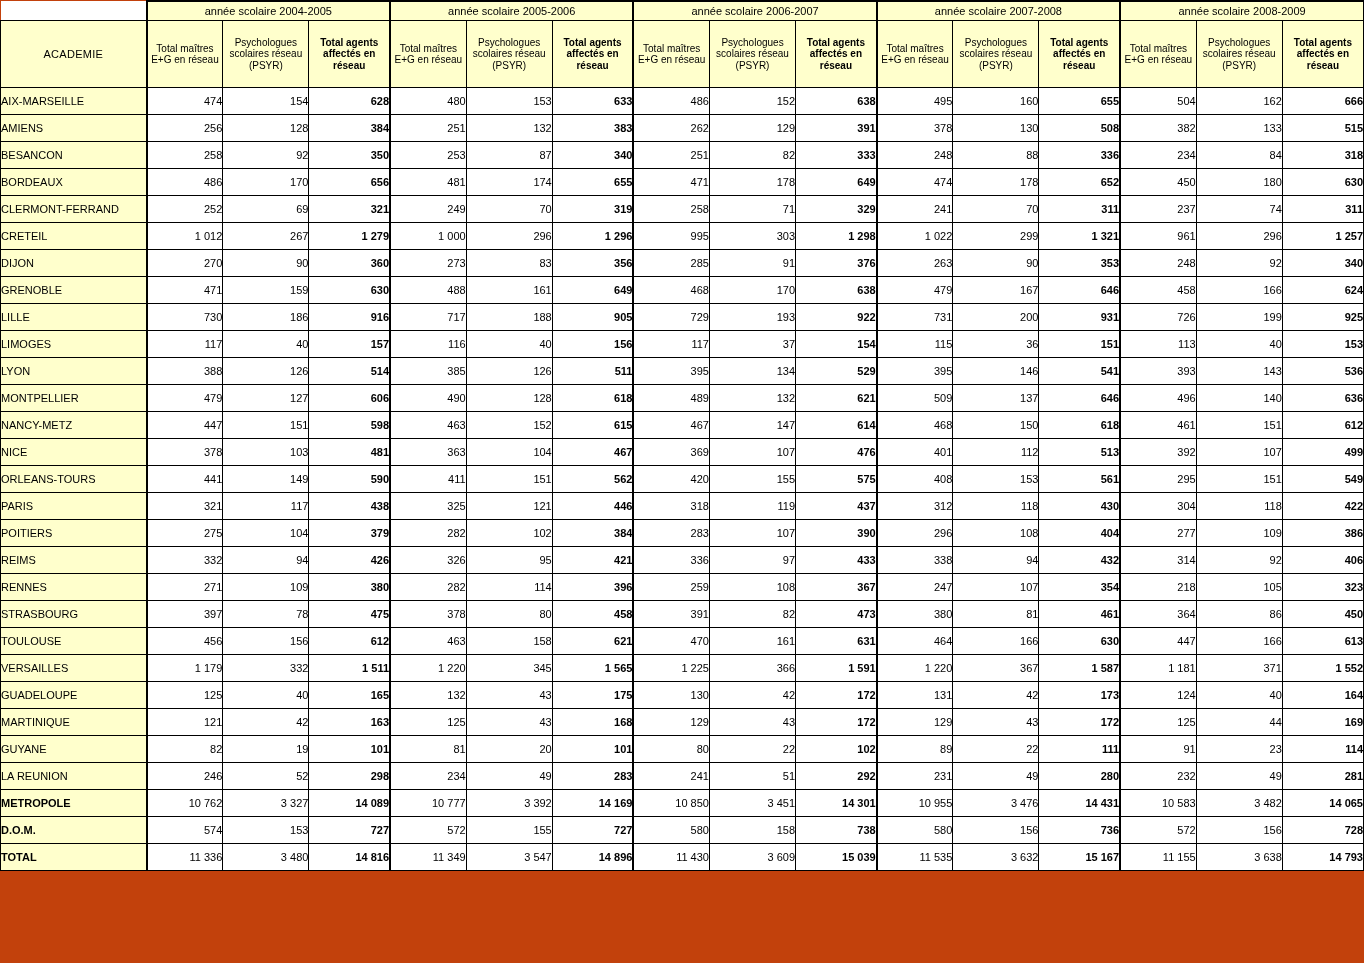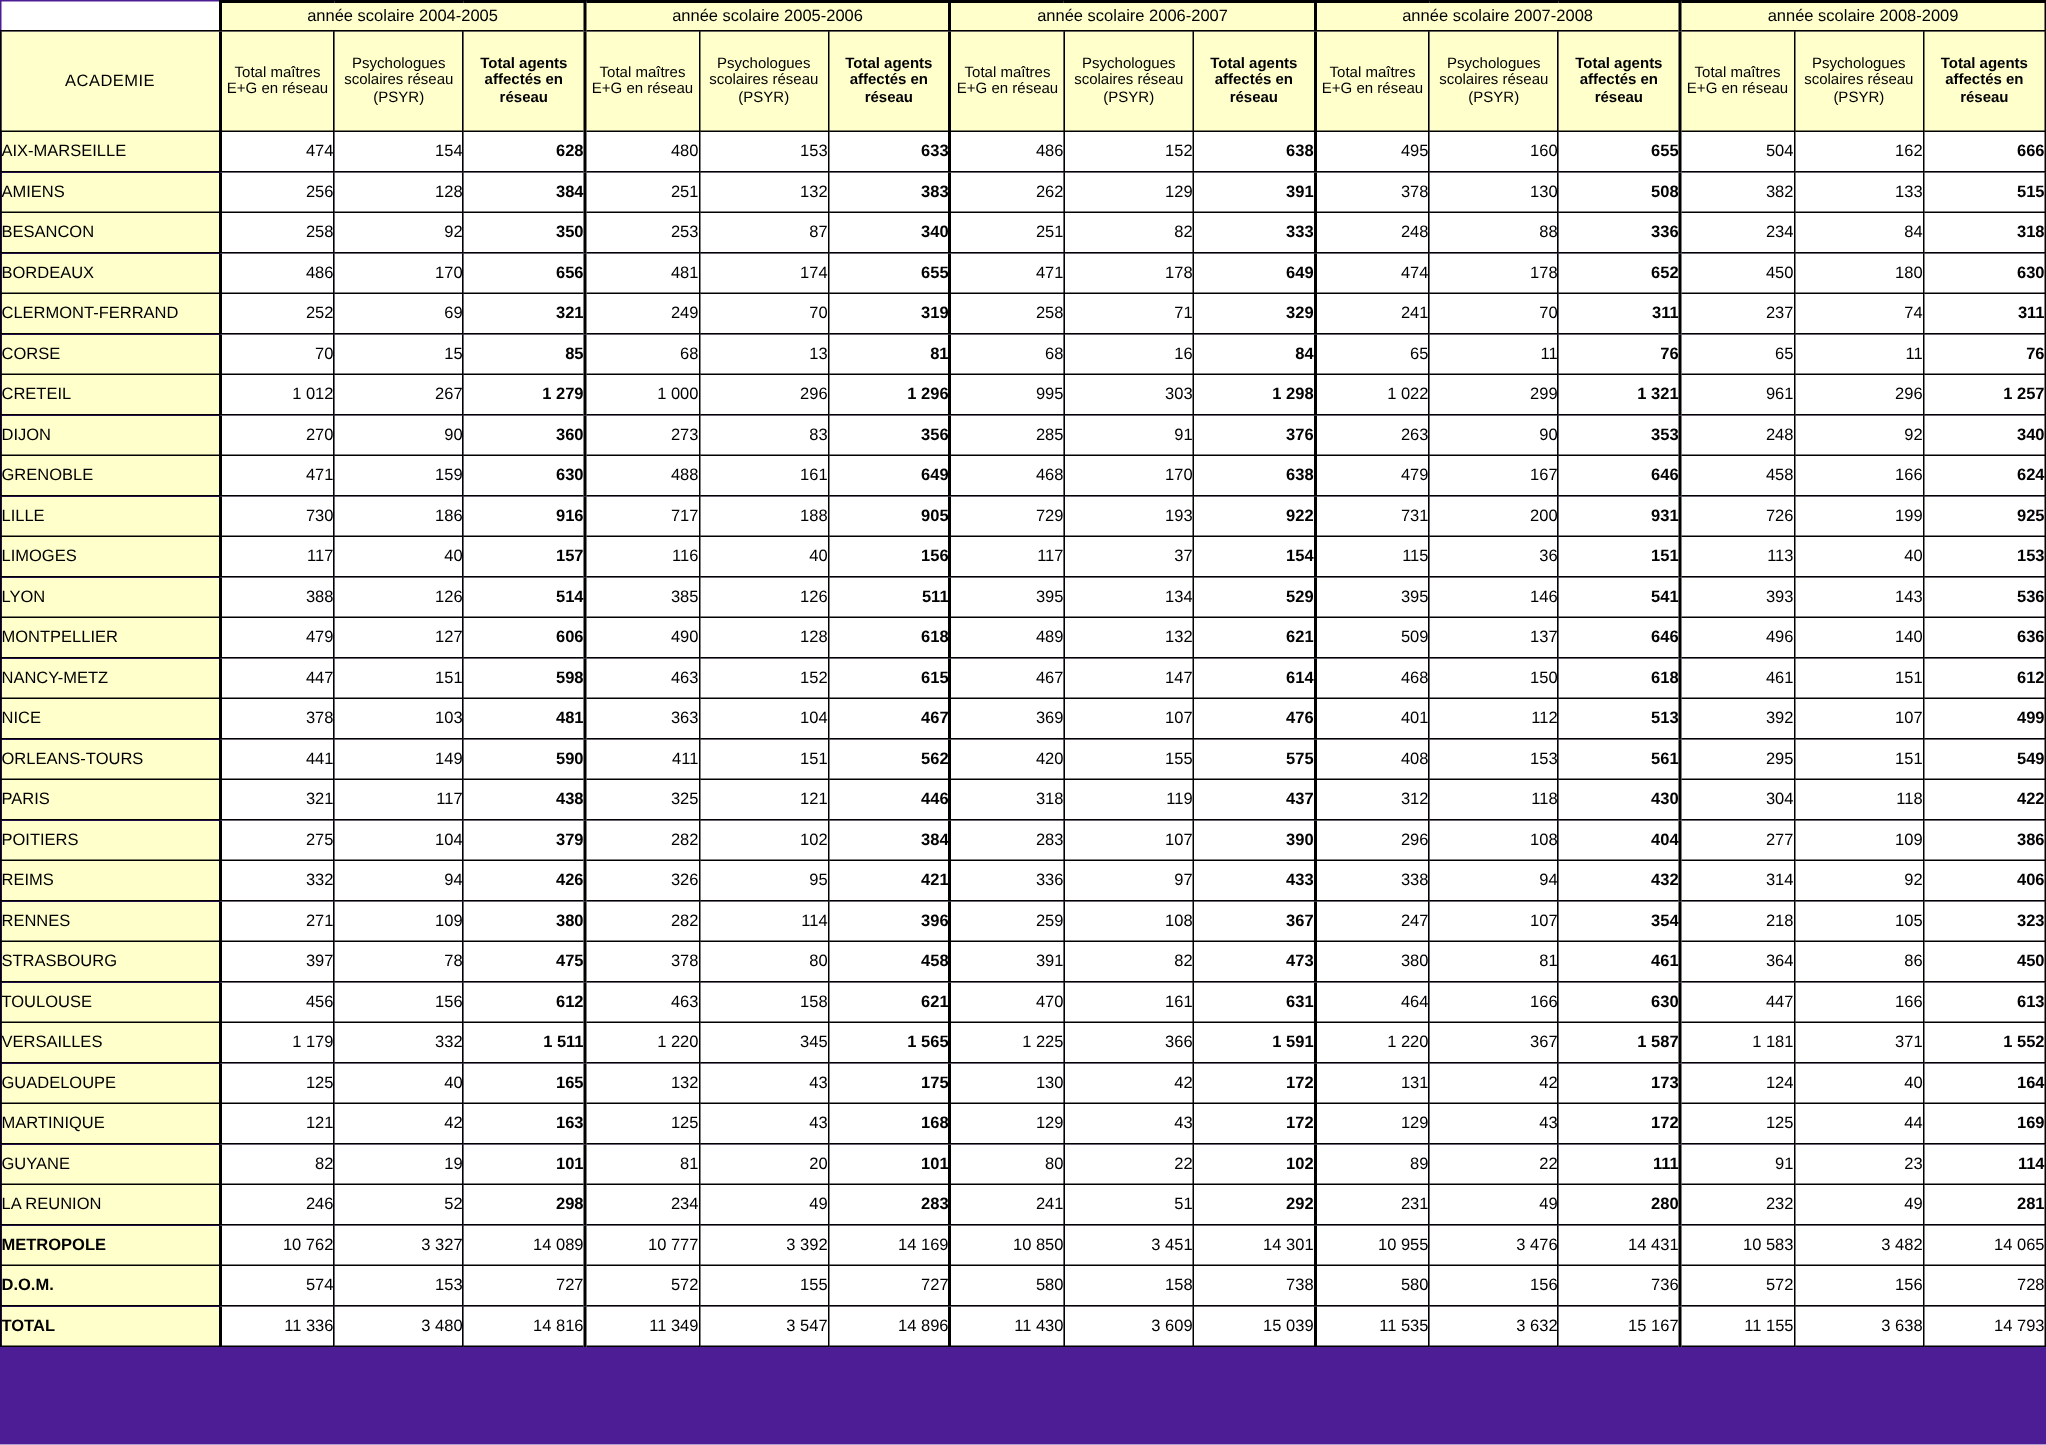--- a/index.html
+++ b/index.html
@@ -10,21 +10,21 @@
   body {
     font-family: "Liberation Sans", sans-serif;
     font-size: 11px;
     color: #000000;
   }
   #sheet {
     width: 1364px;
     height: 963px;
     overflow: hidden;
     position: relative;
-    background: #4c1d95;
+    background: #c2410c;
   }
   table.grid {
     border-collapse: collapse;
     table-layout: fixed;
     width: 1364px;
   }
   table.grid td, table.grid th {
     border: 1px solid #000000;
     padding: 0;
     vertical-align: middle;
@@ -77,21 +77,21 @@
     height: 26px;
     white-space: nowrap;
   }
   td.num.total {
     font-weight: bold;
   }
   tr.summary td.num {
     font-weight: normal;
   }
   tr.summary td.num.total {
-    font-weight: normal;
+    font-weight: bold;
     text-align: right;
   }
   
   .blockstart {
     border-left: 2px solid #000000 !important;
   }
   .gridtop {
     border-top: 2px solid #000000 !important;
   }
   .topleft {
@@ -241,38 +241,20 @@
           <td class="num">71</td>
           <td class="num total">329</td>
           <td class="num blockstart">241</td>
           <td class="num">70</td>
           <td class="num total">311</td>
           <td class="num blockstart">237</td>
           <td class="num">74</td>
           <td class="num total">311</td>
         </tr>
         <tr>
-          <td class="rowlabel">CORSE</td>
-          <td class="num blockstart">70</td>
-          <td class="num">15</td>
-          <td class="num total">85</td>
-          <td class="num blockstart">68</td>
-          <td class="num">13</td>
-          <td class="num total">81</td>
-          <td class="num blockstart">68</td>
-          <td class="num">16</td>
-          <td class="num total">84</td>
-          <td class="num blockstart">65</td>
-          <td class="num">11</td>
-          <td class="num total">76</td>
-          <td class="num blockstart">65</td>
-          <td class="num">11</td>
-          <td class="num total">76</td>
-        </tr>
-        <tr>
           <td class="rowlabel">CRETEIL</td>
           <td class="num blockstart">1 012</td>
           <td class="num">267</td>
           <td class="num total">1 279</td>
           <td class="num blockstart">1 000</td>
           <td class="num">296</td>
           <td class="num total">1 296</td>
           <td class="num blockstart">995</td>
           <td class="num">303</td>
           <td class="num total">1 298</td>

